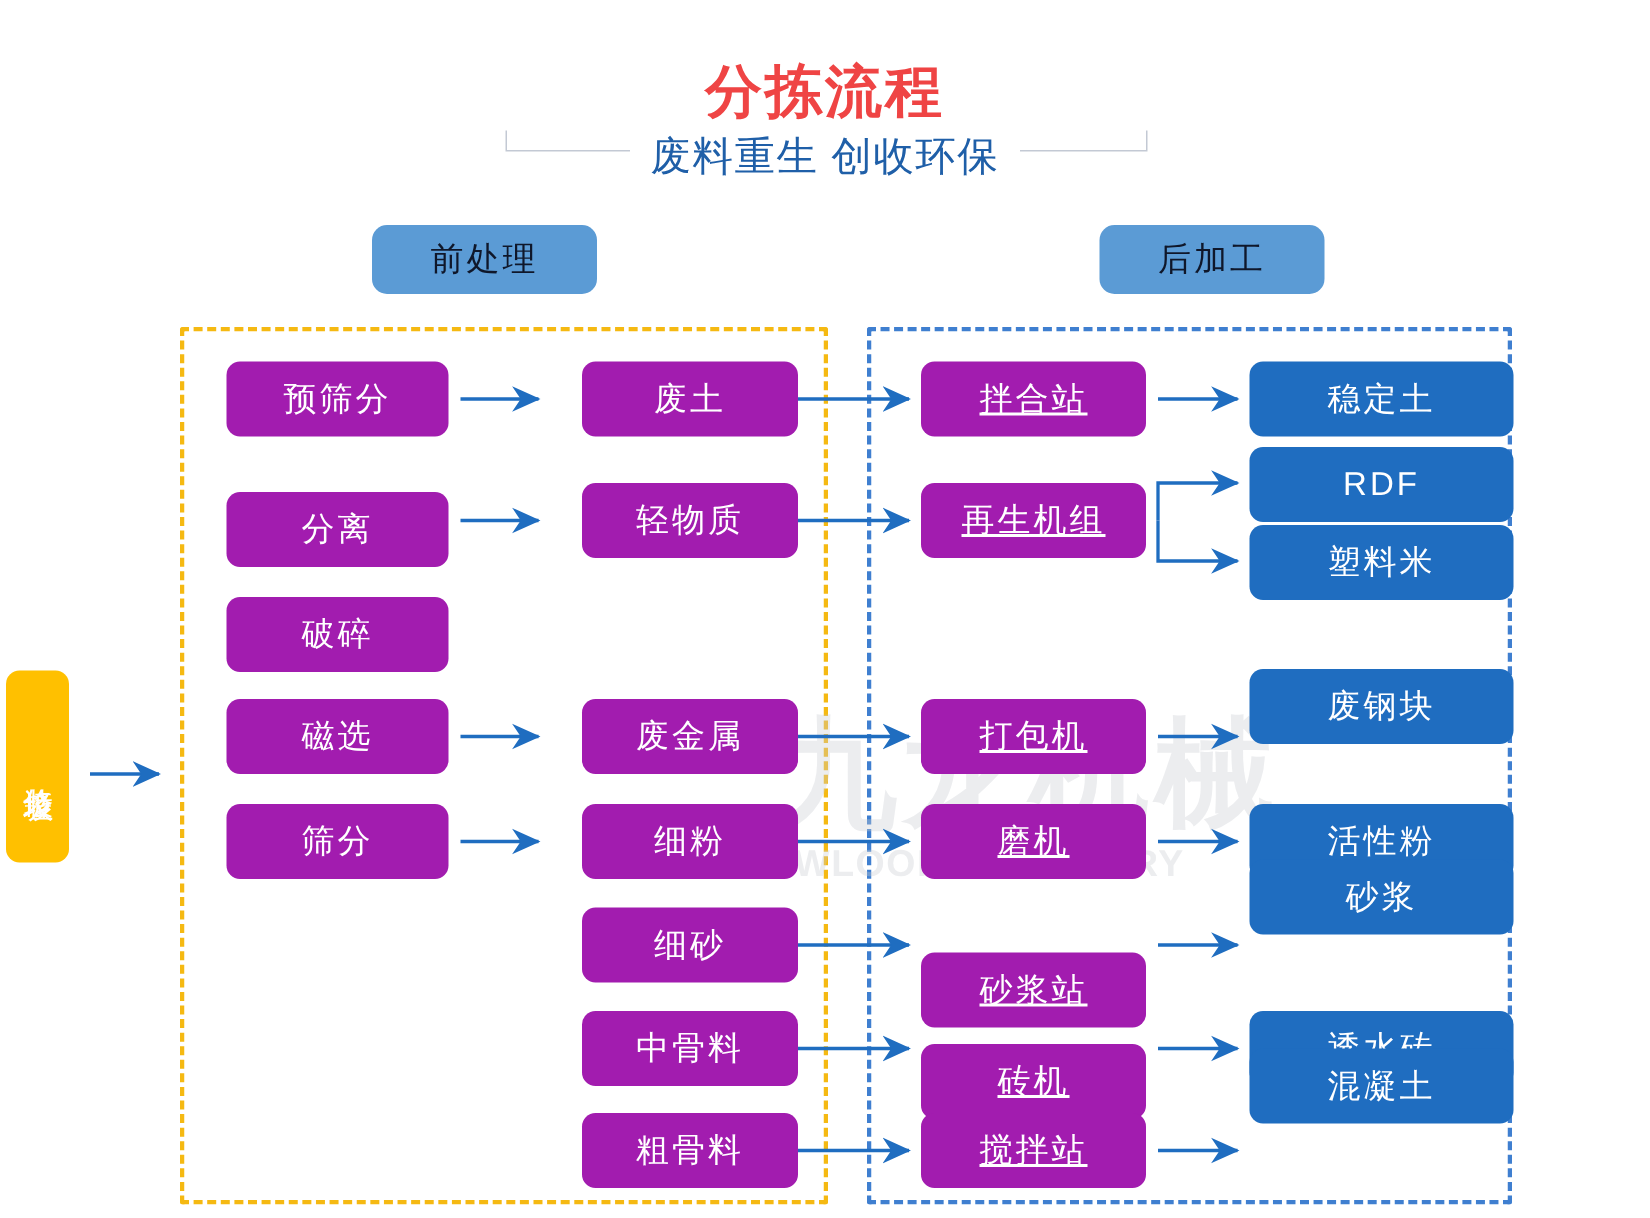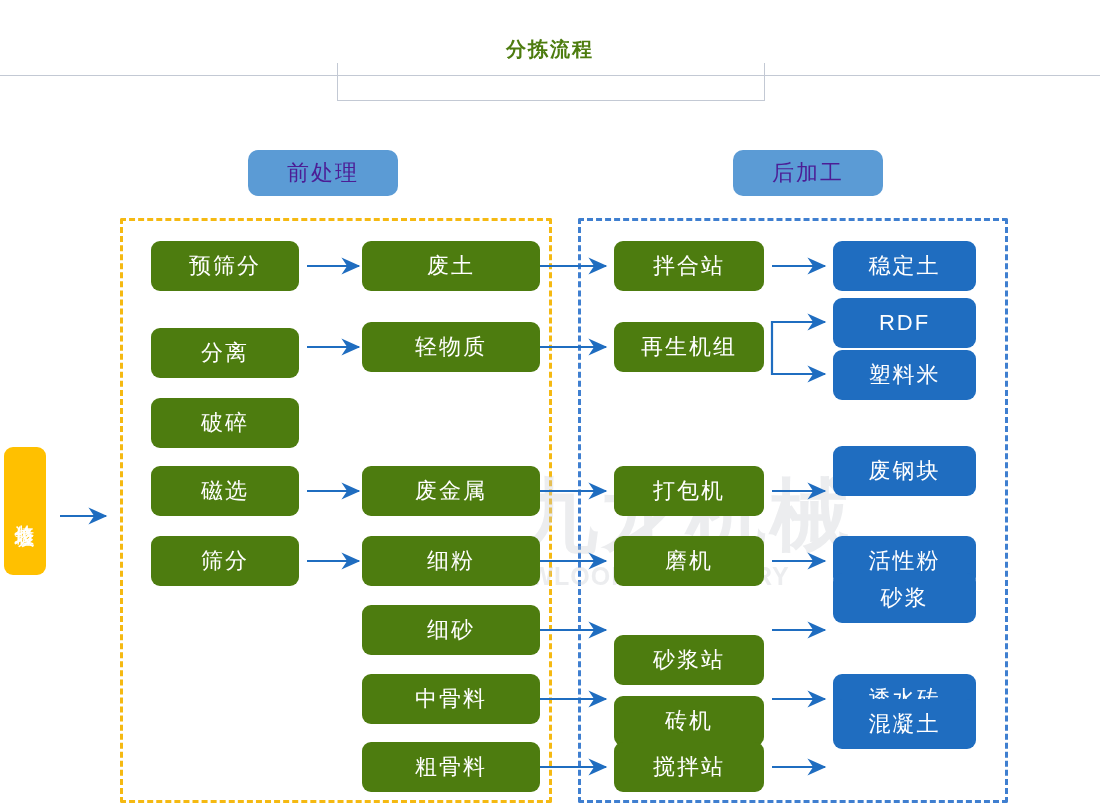--- a/index.html
+++ b/index.html
@@ -18,42 +18,42 @@
     border-top: 1px solid #c3c9d4;
   }
   #title-frame {
     position: absolute; left: 337px; top: 55px;
     width: 428px; height: 46px;
     border: 1px solid #c3c9d4;
   }
   #title-main {
     position: absolute; left: 0; top: 36px; width: 1100px;
     text-align: center;
-    font-size: 20px; font-weight: bold; color: #4d7c0f;
+    font-size: 38px; font-weight: bold; color: #ef4444;
     letter-spacing: 2px;
     background: #ffffff;
     display: inline-block;
   }
   #title-main span {
     background: #ffffff; padding: 0 16px;
   }
   #title-sub {
     position: absolute; left: 0; top: 86px; width: 1100px;
     text-align: center;
     font-size: 27px; color: #1f5fa8; letter-spacing: 1px;
   }
   #title-sub span { background: #ffffff; padding: 0 14px; }
 
   
   .section-pill {
     position: absolute;
     height: 46px;
     border-radius: 10px;
     background: #5b9bd5;
-    color: #4c1d95;
+    color: #0f172a;
     font-size: 22px;
     display: flex; align-items: center; justify-content: center;
     letter-spacing: 2px;
   }
   #pill-pre  { left: 248px; top: 150px; width: 150px; }
   #pill-post { left: 733px; top: 150px; width: 150px; }
 
   
   .group-box { position: absolute; border-radius: 2px; }
   #group-pre  { left: 120px; top: 218px; width: 432px; height: 585px;
@@ -84,56 +84,59 @@
     position: absolute;
     height: 50px;
     border-radius: 9px;
     display: flex; align-items: center; justify-content: center;
     color: #ffffff;
     font-size: 22px;
     letter-spacing: 2px;
     z-index: 3;
     white-space: nowrap;
   }
-  .node.light { background: #4d7c0f; }
+  .node.light { background: #a21caf; }
   .node.dark  { background: #1f6dc0; }
   .node.amber {
     background: #ffc000;
     letter-spacing: 0;
   }
 
   
   #node-input {
     left: 4px; top: 447px; width: 42px; height: 128px;
     border-radius: 9px;
     writing-mode: vertical-rl;
     line-height: 42px;
     font-size: 20px;
     letter-spacing: 1px;
     padding: 2px 0;
   }
 
   
   .col-a { left: 151px; width: 148px; }
-  .col-b { left: 362px; width: 178px; }
-  .col-c { left: 614px; width: 150px; }
-  .col-d { left: 833px; width: 143px; }
+  .col-b { left: 388px; width: 144px; }
+  .col-c { left: 614px; width: 150px; text-decoration: underline; }
+  .col-d { left: 833px; width: 176px; }
 
   
   #arrows { position: absolute; left: 0; top: 0; width: 1100px; height: 812px;
             z-index: 2; pointer-events: none; }
 </style>
 </head>
 <body>
 
 <div id="header">
   <div id="hrule"></div>
   <div id="title-frame"></div>
   <div id="title-main">
     <span>分拣流程</span>
+  </div>
+  <div id="title-sub">
+    <span>废料重生 创收环保</span>
   </div>
 </div>
 
 <div class="section-pill" id="pill-pre">前处理</div>
 <div class="section-pill" id="pill-post">后加工</div>
 
 <div class="group-box" id="group-pre"></div>
 <div class="group-box" id="group-post"></div>
 
 <div id="watermark">

